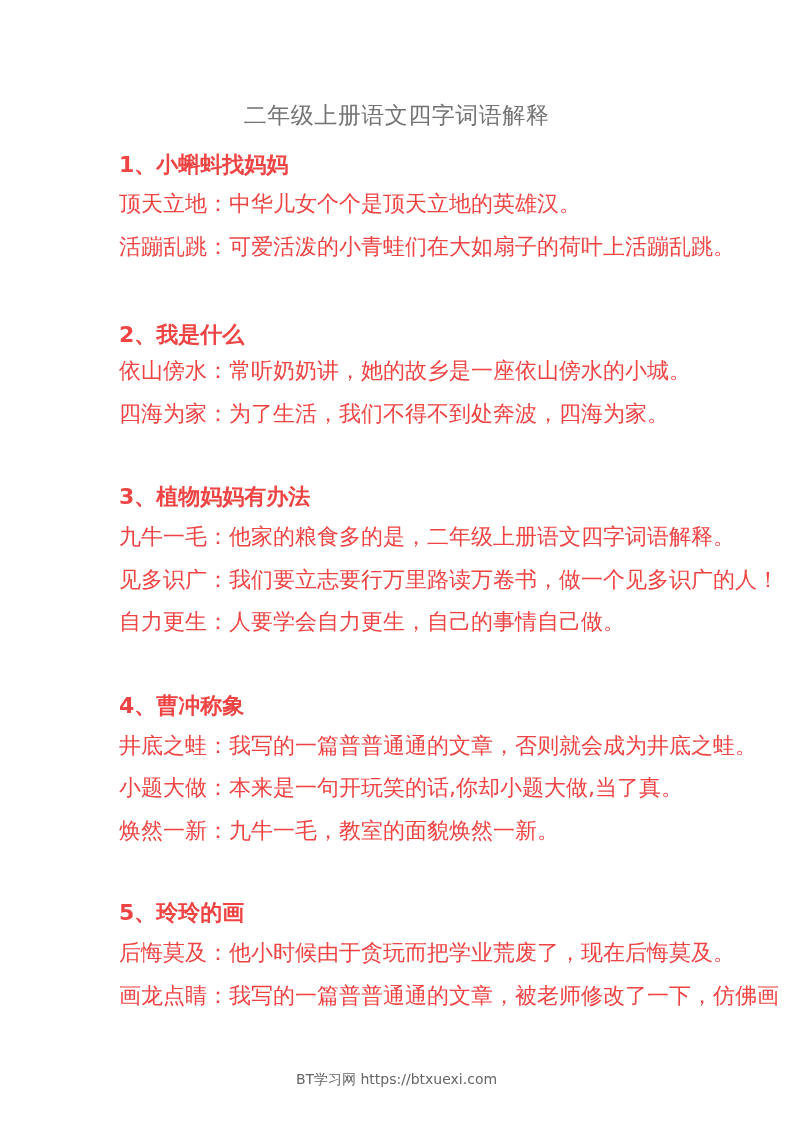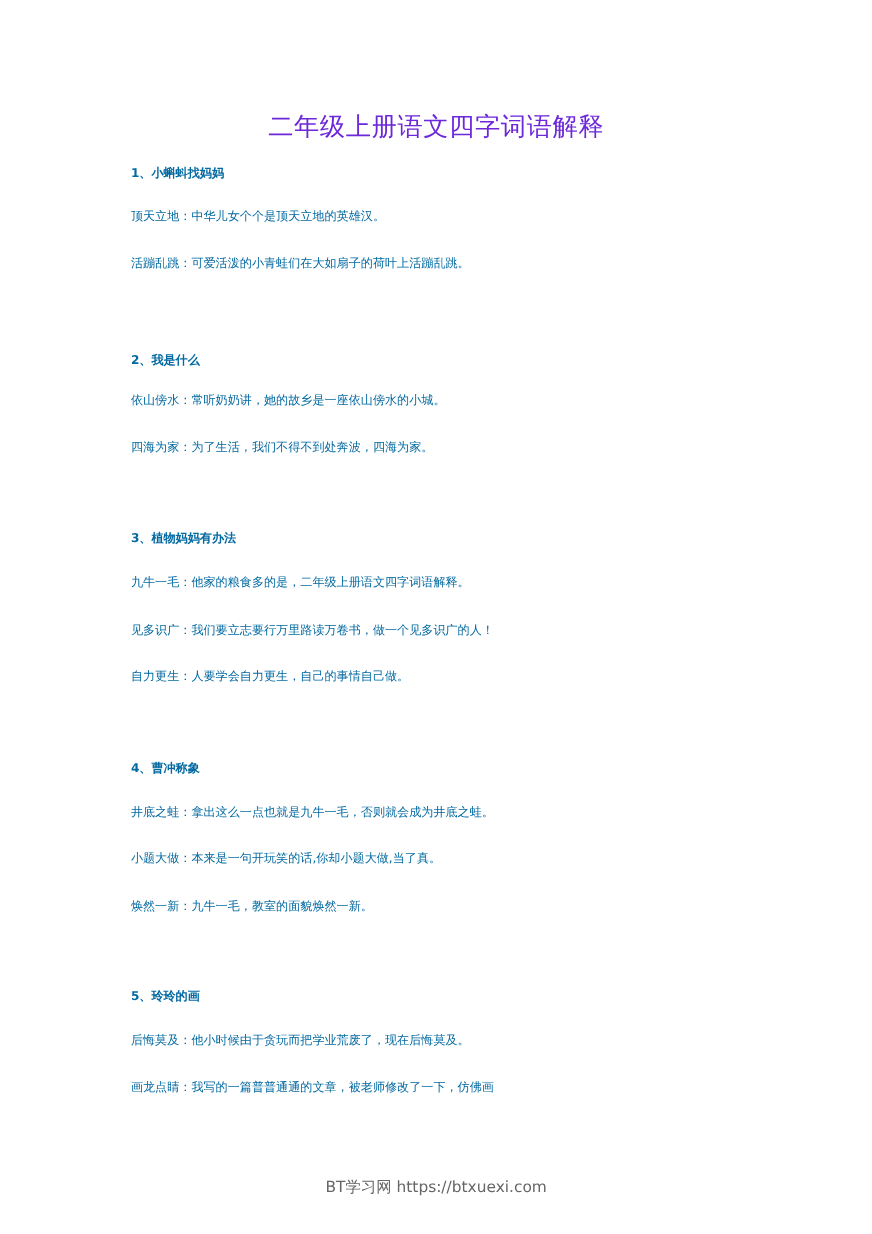--- a/index.html
+++ b/index.html
@@ -1,20 +1,20 @@
 <!DOCTYPE html>
 <html><head>
   <meta charset="utf-8">
   <style>
     html, body { margin: 0; padding: 0; background: #ffffff; }
     body { width: 793px; height: 1122px; position: relative; overflow: hidden;
            font-family: "DejaVu Sans", "Liberation Sans", sans-serif; color: #111; }
     .title { position: absolute; top: 100px; left: 0; width: 793px; text-align: center;
-             font-size: 23px; font-family: "DejaVu Serif", "Liberation Serif", serif; color: #6d28d9; letter-spacing: 0.5px; }
-    .line { position: absolute; left: 119px; font-size: 11px; white-space: nowrap; color: #0369a1; }
+             font-size: 23px; font-family: "DejaVu Serif", "Liberation Serif", serif; color: #737373; letter-spacing: 0.5px; }
+    .line { position: absolute; left: 119px; font-size: 22px; white-space: nowrap; color: #ef4444; }
     .heading { font-weight: bold; }
     .entry { font-weight: normal; }
     .footer { position: absolute; top: 1071px; left: 0; width: 793px; text-align: center;
               font-size: 14px; color: #666; font-family: "DejaVu Sans", sans-serif; }
   </style>
 </head>
 <body>
 
 <div>
   <div class="title">二年级上册语文四字词语解释</div>
@@ -26,21 +26,21 @@
   <div class="line heading" style="top:320px">2、我是什么</div>
   <div class="line entry" style="top:356px">依山傍水：常听奶奶讲，她的故乡是一座依山傍水的小城。</div>
   <div class="line entry" style="top:399px">四海为家：为了生活，我们不得不到处奔波，四海为家。</div>
 
   <div class="line heading" style="top:482px">3、植物妈妈有办法</div>
   <div class="line entry" style="top:522px">九牛一毛：他家的粮食多的是，二年级上册语文四字词语解释。</div>
   <div class="line entry" style="top:565px">见多识广：我们要立志要行万里路读万卷书，做一个见多识广的人！</div>
   <div class="line entry" style="top:607px">自力更生：人要学会自力更生，自己的事情自己做。</div>
 
   <div class="line heading" style="top:691px">4、曹冲称象</div>
-  <div class="line entry" style="top:731px">井底之蛙：拿出这么一点也就是九牛一毛，否则就会成为井底之蛙。</div>
+  <div class="line entry" style="top:731px">井底之蛙：我写的一篇普普通通的文章，否则就会成为井底之蛙。</div>
   <div class="line entry" style="top:773px">小题大做：本来是一句开玩笑的话,你却小题大做,当了真。</div>
   <div class="line entry" style="top:816px">焕然一新：九牛一毛，教室的面貌焕然一新。</div>
 
   <div class="line heading" style="top:898px">5、玲玲的画</div>
   <div class="line entry" style="top:938px">后悔莫及：他小时候由于贪玩而把学业荒废了，现在后悔莫及。</div>
   <div class="line entry" style="top:981px">画龙点睛：我写的一篇普普通通的文章，被老师修改了一下，仿佛画</div>
 
   <div class="footer">BT学习网 https://btxuexi.com</div>
 </div>
 

